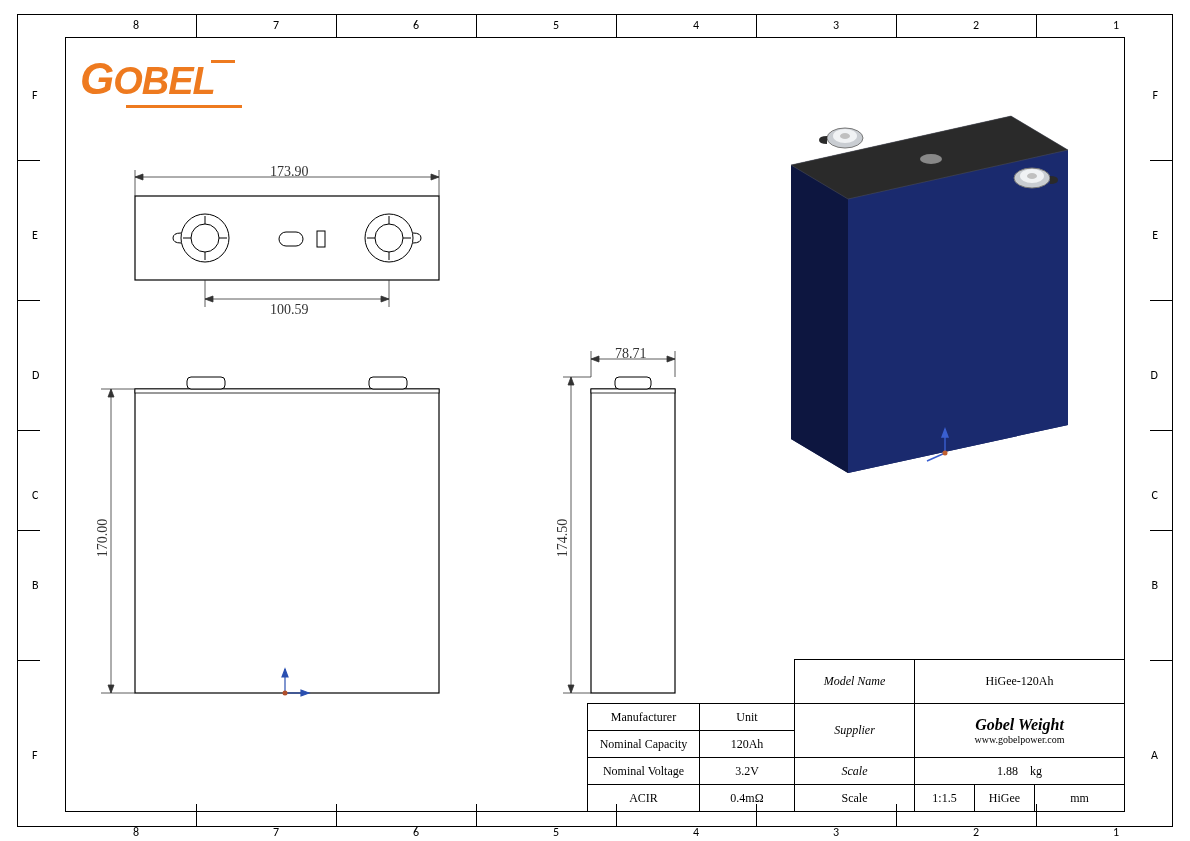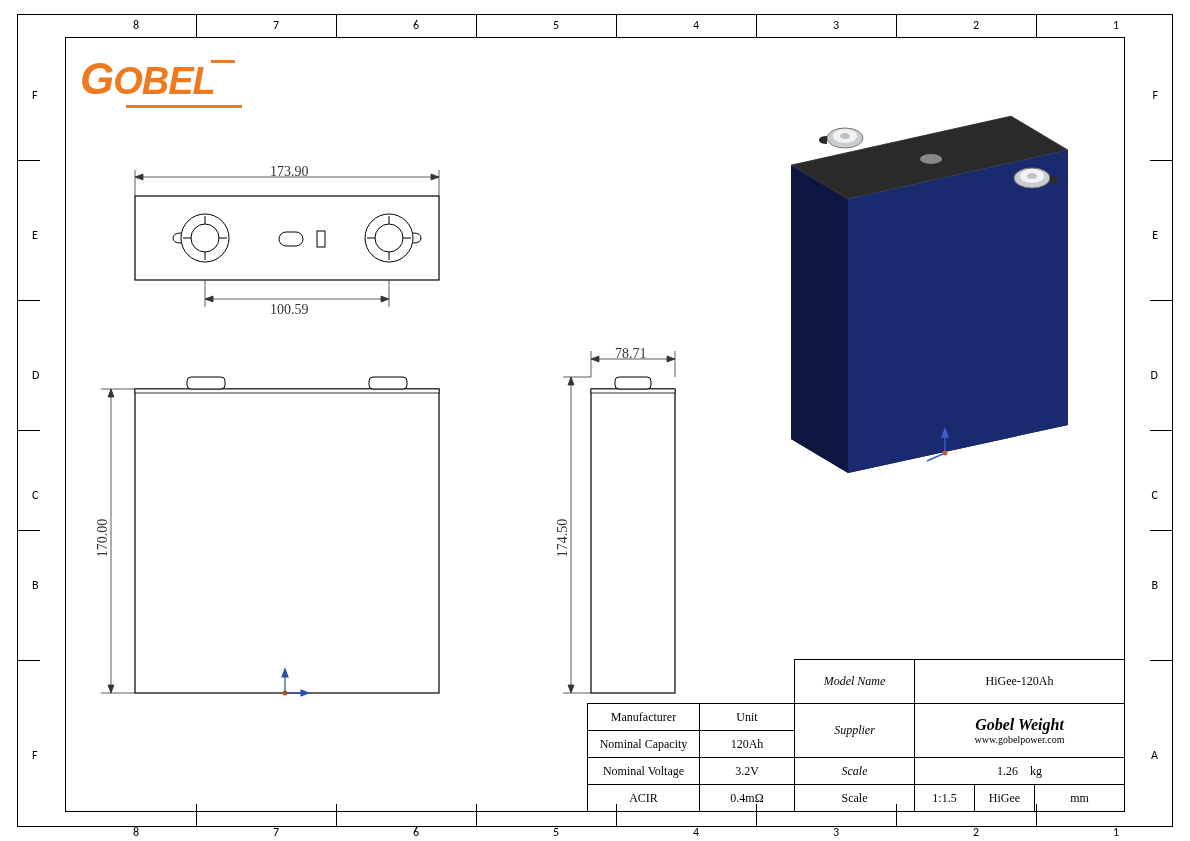--- a/index.html
+++ b/index.html
@@ -310,21 +310,21 @@
     </tr>
     <tr>
       <td class="lbl">Nominal Capacity</td>
       <td class="val">120Ah</td>
     </tr>
     <tr>
       <td class="lbl">Nominal Voltage</td>
       <td class="val">3.2V</td>
       <td class="w1">Scale</td>
       <td colspan="3" style="width:210px">
-        <span>1.26</span>
+        <span>1.88</span>
         &nbsp;&nbsp;
         <span>kg</span>
       </td>
     </tr>
     <tr>
       <td class="lbl">ACIR</td>
       <td class="val">0.4mΩ</td>
       <td class="w2" style="width:60px">Scale</td>
       <td style="width:60px">1:1.5</td>
       <td style="width:60px">HiGee</td>

